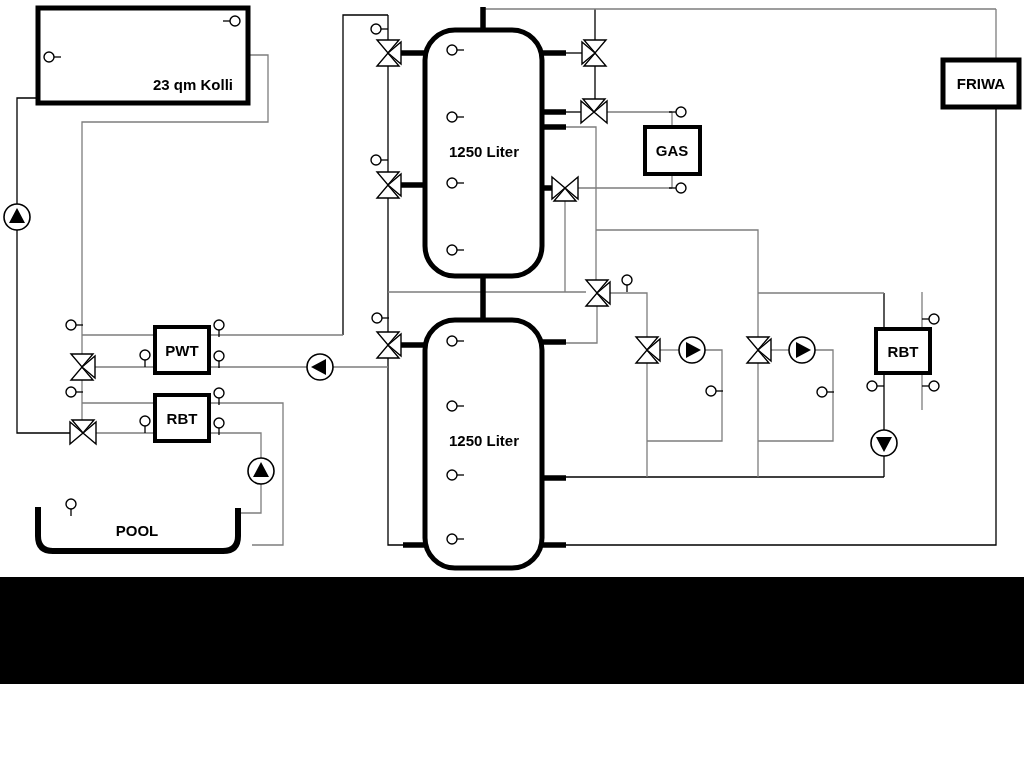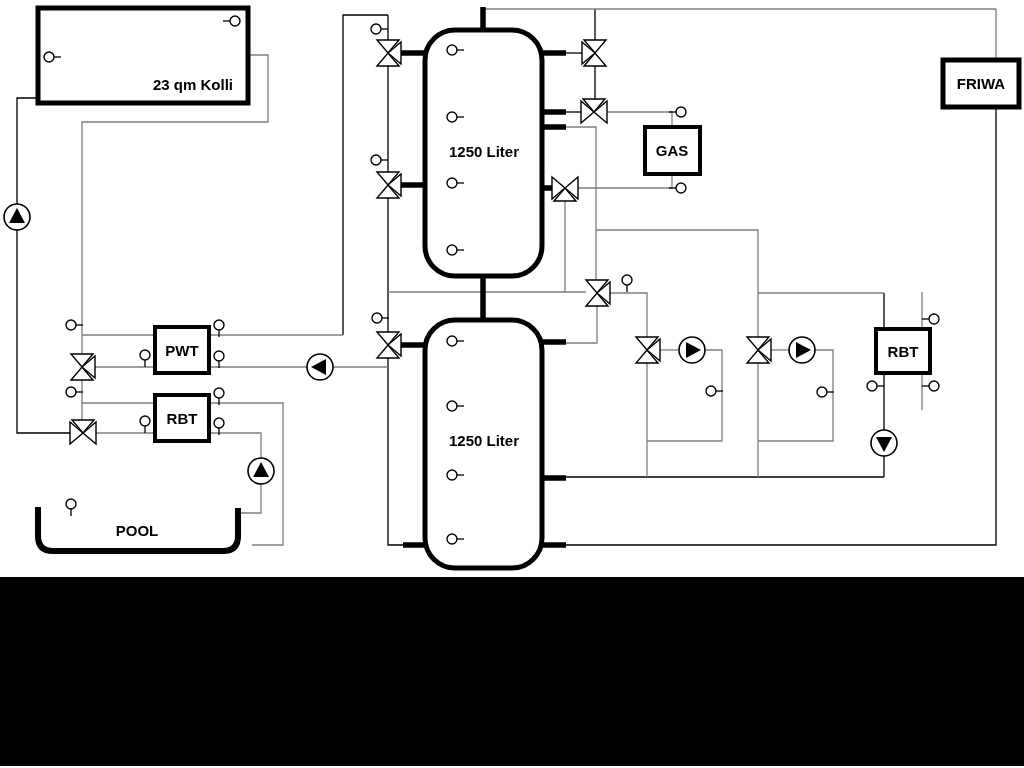--- a/index.html
+++ b/index.html
@@ -1,16 +1,16 @@
 <!DOCTYPE html>
 <html><head>
 <meta charset="utf-8">
 <style>
   html,body{margin:0;padding:0;background:#fff;}
-  .stage{position:relative;width:1024px;height:766px;background:#1d4ed8;overflow:hidden;
+  .stage{position:relative;width:1024px;height:684px;background:#1d4ed8;overflow:hidden;
          font-family:"Liberation Sans", sans-serif;}
   svg{position:absolute;left:0;top:0;}
   svg text{font-family:"Liberation Sans", sans-serif;font-weight:bold;fill:#000;}
 </style>
 </head>
 <body>
 
 <div class="stage">
   <svg id="diagram" width="1024" height="768" viewBox="0 0 1024 768">
       <rect x="0" y="0" width="1024" height="768" fill="#ffffff"></rect>

